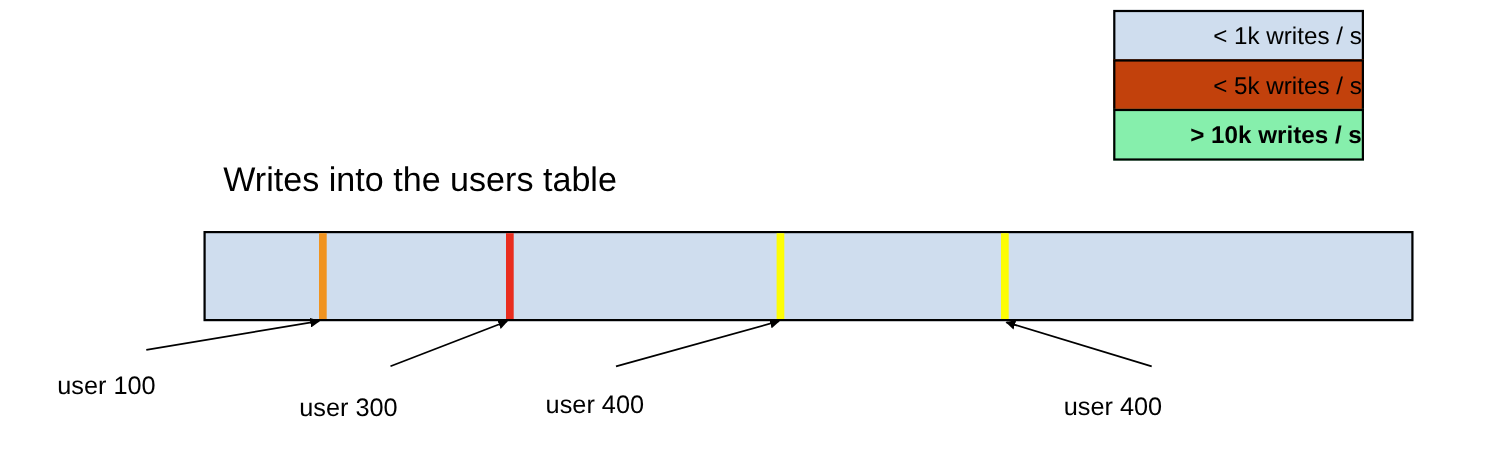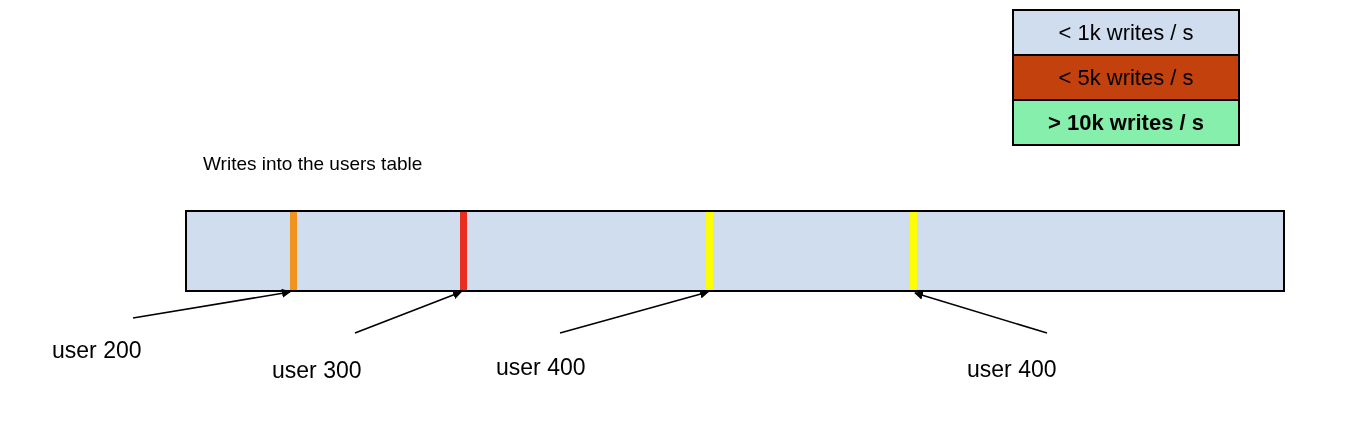--- a/index.html
+++ b/index.html
@@ -9,21 +9,21 @@
     height: 422px;
     background: #ffffff;
     font-family: "Liberation Sans", sans-serif;
     color: #000000;
     overflow: hidden;
   }
   .title {
     position: absolute;
     left: 203px;
     top: 150px;
-    font-size: 19px;
+    font-size: 31px;
     line-height: 27px;
     white-space: nowrap;
     text-align: right;
   }
   .shard-bar {
     position: absolute;
     left: 185px;
     top: 210px;
     width: 1096px;
     height: 78px;
@@ -40,21 +40,21 @@
     left: 1012px;
     top: 9px;
     width: 228px;
   }
   .legend-row {
     border: 2px solid #000000;
     margin-top: -2px;
     height: 43px;
     display: flex;
     align-items: center;
-    justify-content: center;
+    justify-content: flex-end;
     font-size: 22px;
     white-space: nowrap;
   }
   .legend-row:first-child { margin-top: 0; }
   .user-label {
     position: absolute;
     font-size: 23px;
     white-space: nowrap;
   }
   .arrows-svg {
@@ -83,21 +83,21 @@
       <marker id="ah" markerWidth="9" markerHeight="9" refX="8" refY="4.5" orient="auto" markerUnits="userSpaceOnUse">
         <path d="M0,0 L9,4.5 L0,9 z" fill="#000000"></path>
       </marker>
     </defs>
     <line x1="133" y1="318" x2="290" y2="292" stroke="#000000" stroke-width="1.6" marker-end="url(#ah)"></line>
     <line x1="355" y1="333" x2="461" y2="292" stroke="#000000" stroke-width="1.6" marker-end="url(#ah)"></line>
     <line x1="560" y1="333" x2="708" y2="292" stroke="#000000" stroke-width="1.6" marker-end="url(#ah)"></line>
     <line x1="1047" y1="333" x2="915" y2="293" stroke="#000000" stroke-width="1.6" marker-end="url(#ah)"></line>
   </svg>
 
-  <div class="user-label" style="left:52px;  top:337px;">user 200</div>
+  <div class="user-label" style="left:52px;  top:337px;">user 100</div>
   <div class="user-label" style="left:272px; top:357px;">user 300</div>
   <div class="user-label" style="left:496px; top:354px;">user 400</div>
   <div class="user-label" style="left:967px; top:356px;">user 400</div>
 
   <div class="legend">
     <div class="legend-row" style="background: rgb(207, 221, 238);">
       <span>&lt; 1k writes / s</span>
     </div>
     <div class="legend-row" style="background: #c2410c;">
       <span>&lt; 5k writes / s</span>

